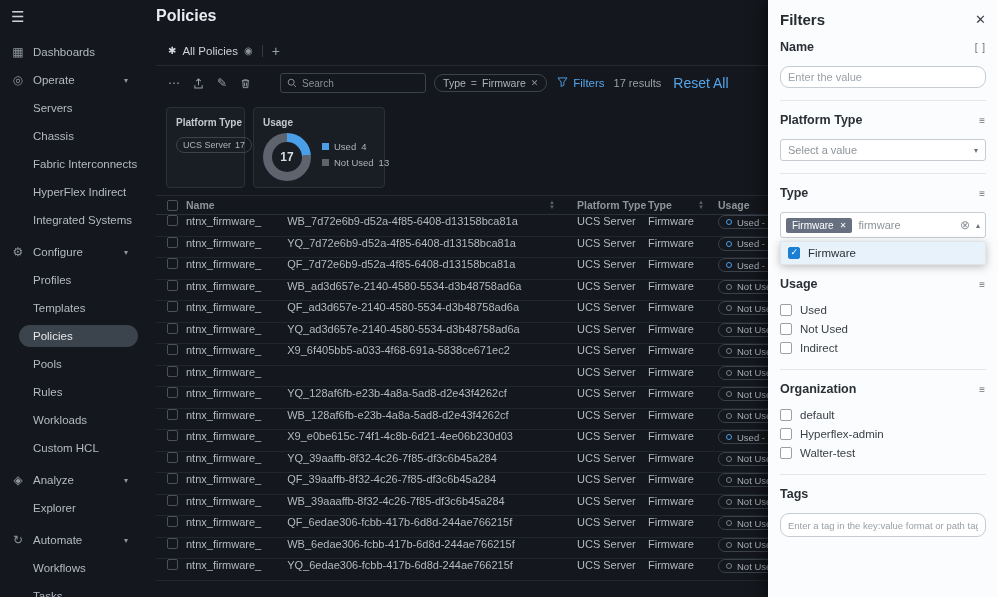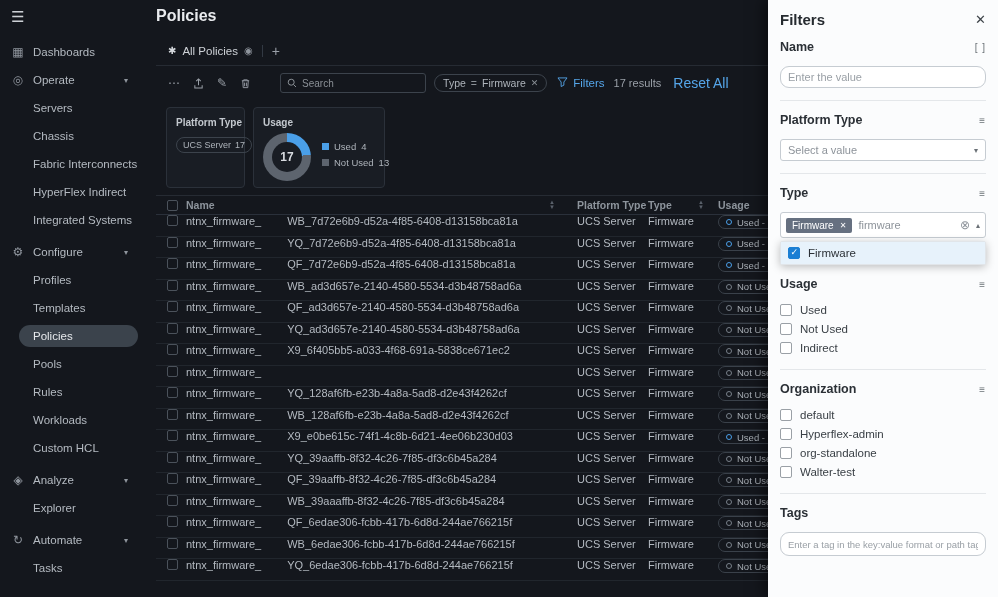--- a/index.html
+++ b/index.html
@@ -179,20 +179,23 @@
       </div>
       <div class="side-item sub" data-interactable="true">
         <span class="lbl" data-interactable="false">Explorer</span>
       </div>
       <div class="side-item section" data-interactable="true">
         <span class="icon" data-interactable="false">↻</span>
         <span class="lbl" data-interactable="false">Automate</span>
         <span class="chev" data-interactable="false">▾</span>
       </div>
       <div class="side-item sub" data-interactable="true">
+        <span class="lbl" data-interactable="false">Workflows</span>
+      </div>
+      <div class="side-item sub" data-interactable="true">
         <span class="lbl" data-interactable="false">Tasks</span>
       </div>
     </div>
 
   <div class="content" data-interactable="false">
 
     <div class="tabbar" data-interactable="false">
       <div class="tab" data-interactable="true">
         <span class="star" data-interactable="true">✱</span>
         <span data-interactable="false">All Policies</span>
@@ -672,24 +675,20 @@
             <div class="fp-check-row" data-interactable="true">
               <span class="cb" data-interactable="true"></span>
               <span data-interactable="false">default</span>
             </div>
             <div class="fp-check-row" data-interactable="true">
               <span class="cb" data-interactable="true"></span>
               <span data-interactable="false">Hyperflex-admin</span>
             </div>
             <div class="fp-check-row" data-interactable="true">
               <span class="cb" data-interactable="true"></span>
-              <span data-interactable="false">org-standalone</span>
-            </div>
-            <div class="fp-check-row" data-interactable="true">
-              <span class="cb" data-interactable="true"></span>
               <span data-interactable="false">Walter-test</span>
             </div>
           </div>
       </div>
       <div class="fp-divider" data-interactable="false"></div>
 
       <div class="fp-section" data-interactable="false">
         <div class="fp-label-row">
           <span class="fp-label" data-interactable="false">Tags</span>
         </div>

